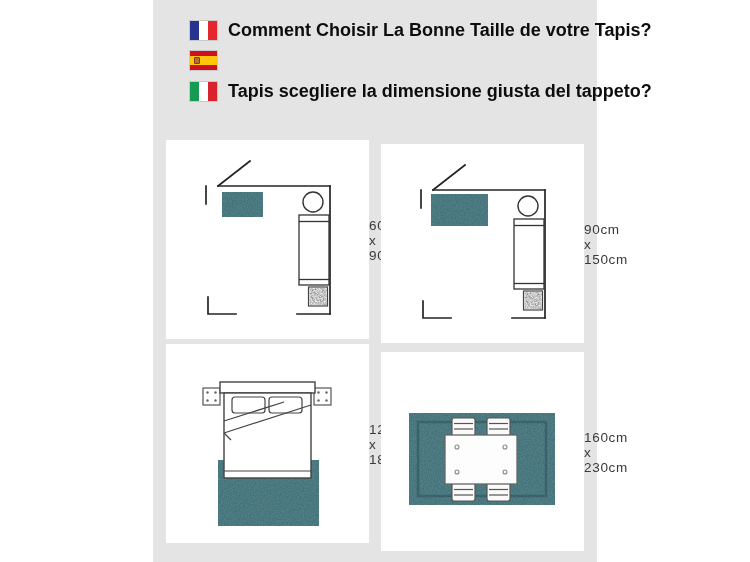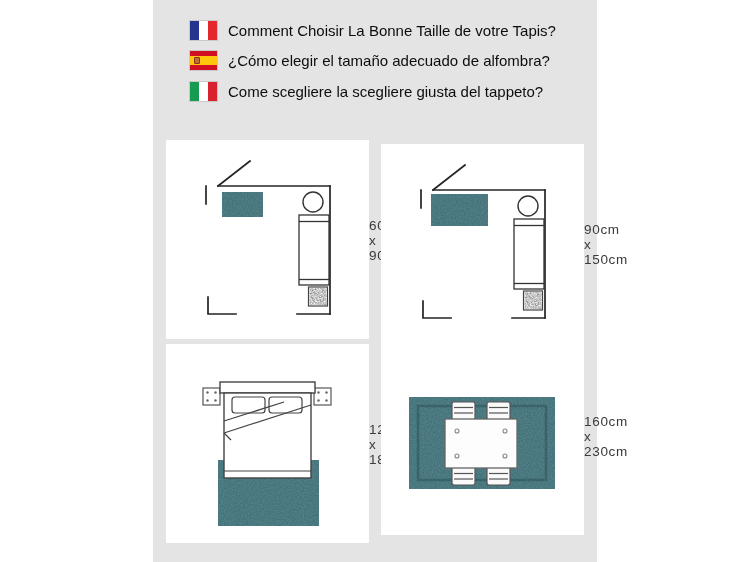--- a/index.html
+++ b/index.html
@@ -35,21 +35,21 @@
     position:absolute;left:4px;top:6px;width:6px;height:7px;
     background:#b5712f;border:1px solid #9a2a20;border-radius:1px;box-sizing:border-box;
   }
   .flag-it i:nth-child(1){background:#169b52}
   .flag-it i:nth-child(2){background:#ffffff}
   .flag-it i:nth-child(3){background:#d8222e}
   .flag-de i:nth-child(1){background:#1a1a1a}
   .flag-de i:nth-child(2){background:#dd0f0f}
   .flag-de i:nth-child(3){background:#ffce00}
   .lang-text{
-    font-weight:normal;font-size:15px;color:#0d0d0d;letter-spacing:0px;
+    font-weight:bold;font-size:18px;color:#0d0d0d;letter-spacing:0px;
   }
   
   .panel{
     position:absolute;width:203px;height:199px;background:#ffffff;
     display:flex;align-items:center;
   }
   .panel svg{display:block;flex-shrink:0}
   .size-label{
     font-size:13.5px;color:#3a3a3a;letter-spacing:0.7px;margin-top:1px;
   }
@@ -88,29 +88,28 @@
       </span>
     <span class="lang-text">Comment Choisir La Bonne Taille de votre Tapis?</span>
   </div>
   <div class="lang-row" style="top:50px">
     <span class="flag horiz flag-es">
         <i></i>
         <i></i>
         <i></i>
         <span class="emblem"></span>
       </span>
-    <span class="lang-text">¿Cómo elegir el tamaño adecuado de alfombra?</span>
   </div>
   <div class="lang-row" style="top:81px">
     <span class="flag vert flag-it">
         <i></i>
         <i></i>
         <i></i>
       </span>
-    <span class="lang-text">Come scegliere la scegliere giusta del tappeto?</span>
+    <span class="lang-text">Tapis scegliere la dimensione giusta del tappeto?</span>
   </div>
 
   <div class="panel" style="left:13px;top:140px">
     <svg width="203" height="168" viewBox="0 0 203 168">
       <g>
         <rect x="56" y="36" width="41" height="25" fill="#3f6f76"></rect>
         <rect x="56" y="36" width="41" height="25" fill="#fff" filter="url(#rugDark)" opacity="0.55"></rect>
         <rect x="56" y="36" width="41" height="25" fill="#fff" filter="url(#rugLight)" opacity="0.35"></rect>
       </g>
       <g stroke="#242424" stroke-width="1.7" fill="none" stroke-linecap="square">
@@ -192,21 +191,21 @@
         <rect x="103" y="38" width="33" height="16" rx="3" fill="#ffffff" stroke="#444" stroke-width="1.2"></rect>
         <path d="M58,74 L145,46" stroke="#444" stroke-width="1.2" fill="none"></path>
         <path d="M58,62 L118,43" stroke="#444" stroke-width="1.2" fill="none"></path>
         <path d="M58,74 L65,81" stroke="#444" stroke-width="1.2" fill="none"></path>
         <line x1="58" y1="112" x2="145" y2="112" stroke="#444" stroke-width="1.1"></line>
       </g>
     </svg>
     <div class="size-label">120cm x 180cm</div>
   </div>
 
-  <div class="panel" style="left:228px;top:336px">
+  <div class="panel" style="left:228px;top:352px">
     <svg width="203" height="170" viewBox="0 0 203 170">
       <g>
         <rect x="28" y="46" width="146" height="92" fill="#3f6f76"></rect>
         <rect x="28" y="46" width="146" height="92" fill="#fff" filter="url(#rugDark)" opacity="0.55"></rect>
         <rect x="28" y="46" width="146" height="92" fill="#fff" filter="url(#rugLight)" opacity="0.35"></rect>
         <rect x="37" y="55" width="128" height="74" fill="none" stroke="#14333d" stroke-width="2.5" opacity="0.30"></rect>
       </g>
       <g fill="#fafafa" stroke="#555" stroke-width="1.2">
         <rect x="71" y="51" width="23" height="18" rx="2"></rect>
         <line x1="73" y1="56.5" x2="92" y2="56.5"></line>

